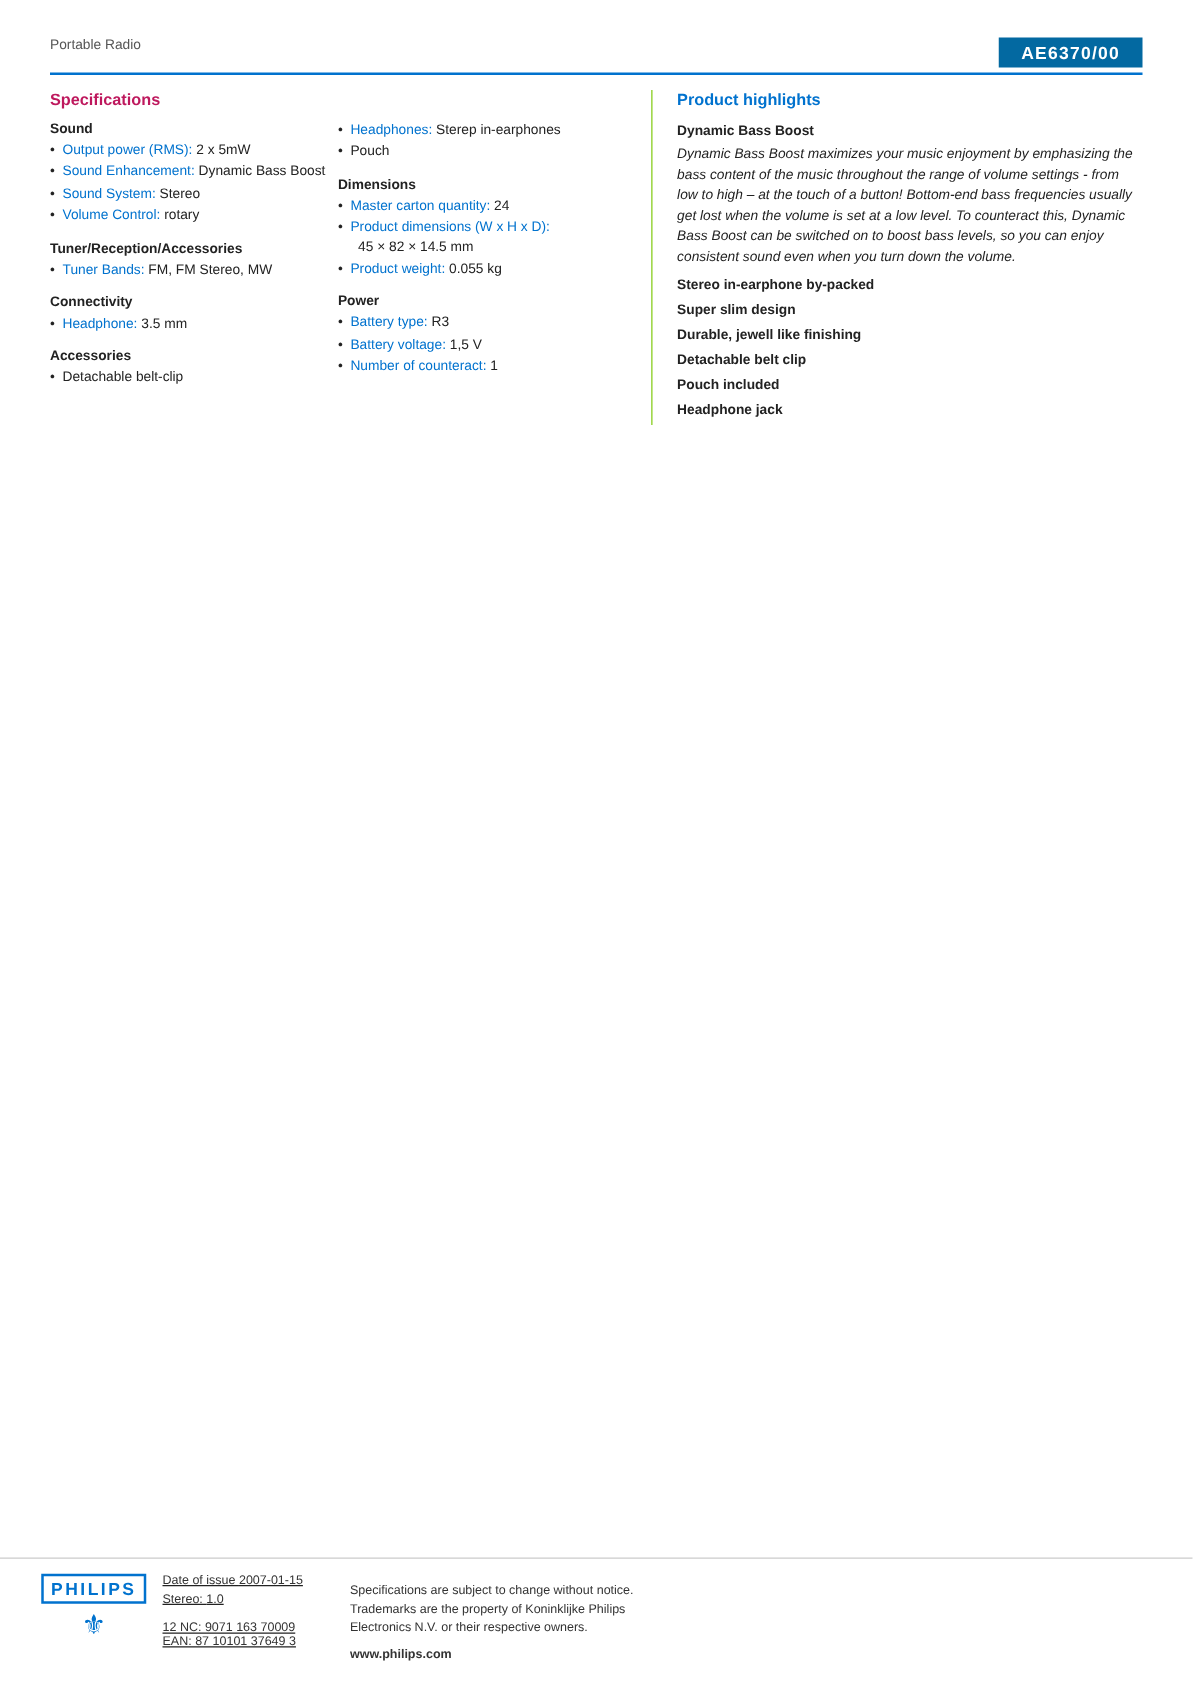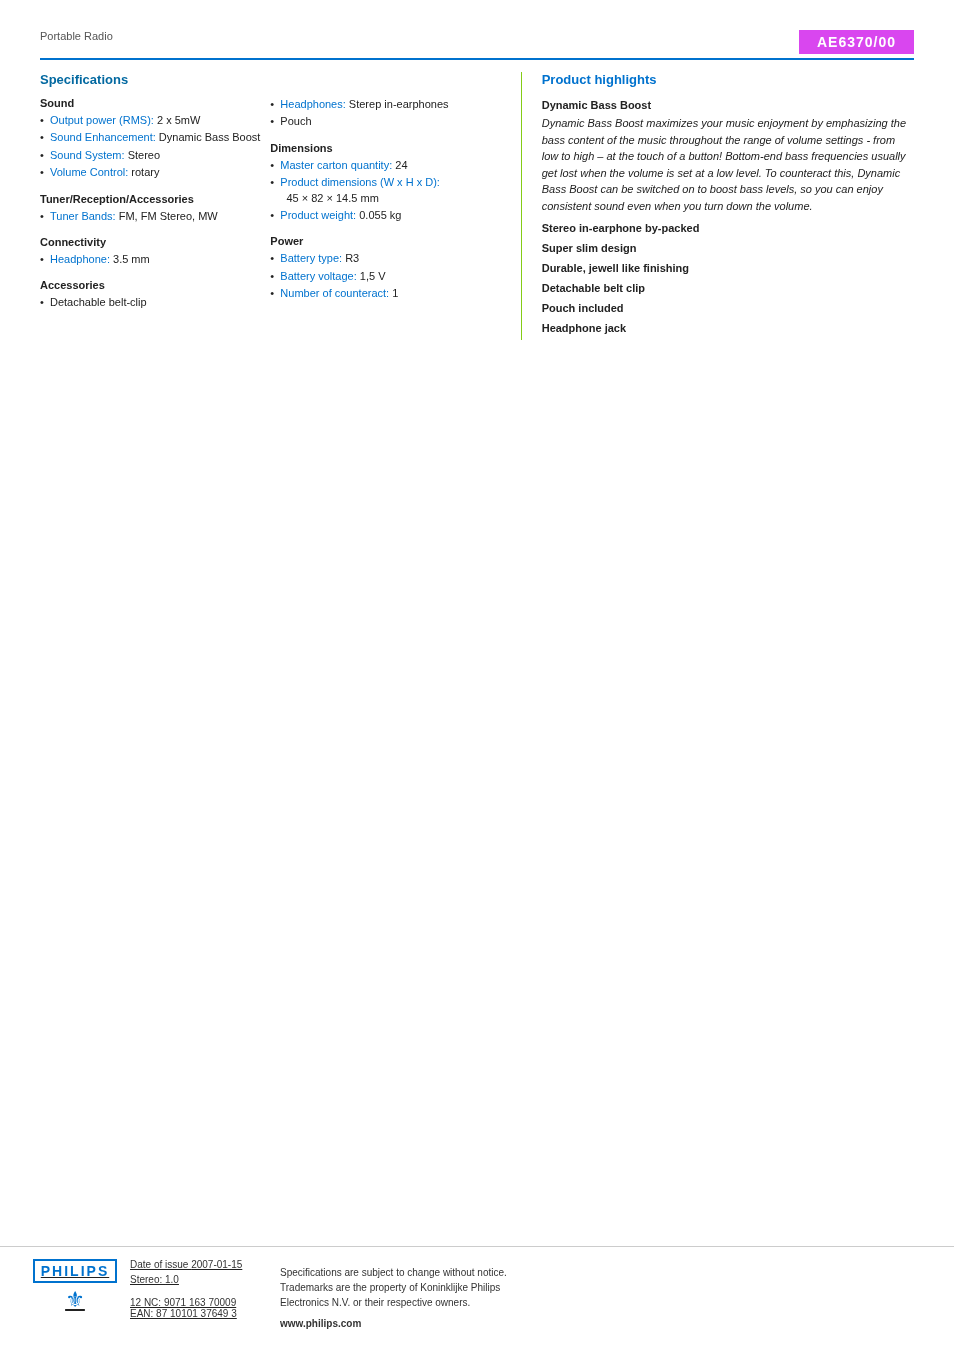--- a/index.html
+++ b/index.html
@@ -22,21 +22,21 @@
       display: flex;
       justify-content: space-between;
       align-items: flex-start;
       margin-bottom: 4px;
     }
     .product-category {
       font-size: 11px;
       color: #555;
     }
     .product-model-box {
-      background: #d946ef;
+      background: #0369a1;
       color: #fff;
       font-size: 14px;
       font-weight: bold;
       padding: 4px 18px;
       letter-spacing: 1px;
     }
     
     .divider-line {
       border: none;
       border-top: 2px solid #0072ce;
@@ -51,21 +51,21 @@
       width: 55%;
       padding-right: 20px;
     }
     .right-col {
       width: 45%;
       padding-left: 20px;
       border-left: 1px solid #84cc16;
     }
     
     .specs-title {
-      color: #0369a1;
+      color: #be185d;
       font-size: 13px;
       font-weight: bold;
       margin-bottom: 10px;
     }
     .spec-section {
       margin-bottom: 12px;
     }
     .spec-section-title {
       font-weight: bold;
       font-size: 11px;
@@ -137,21 +137,20 @@
       gap: 20px;
     }
     .footer-logo {
       flex-shrink: 0;
       width: 70px;
     }
     .philips-logo {
       display: flex;
       flex-direction: column;
       align-items: center;
-      text-decoration: underline;
     }
     .philips-wordmark {
       font-size: 14px;
       font-weight: bold;
       color: #0072ce;
       letter-spacing: 2px;
       border: 2px solid #0072ce;
       padding: 2px 6px;
       margin-bottom: 4px;
     }

